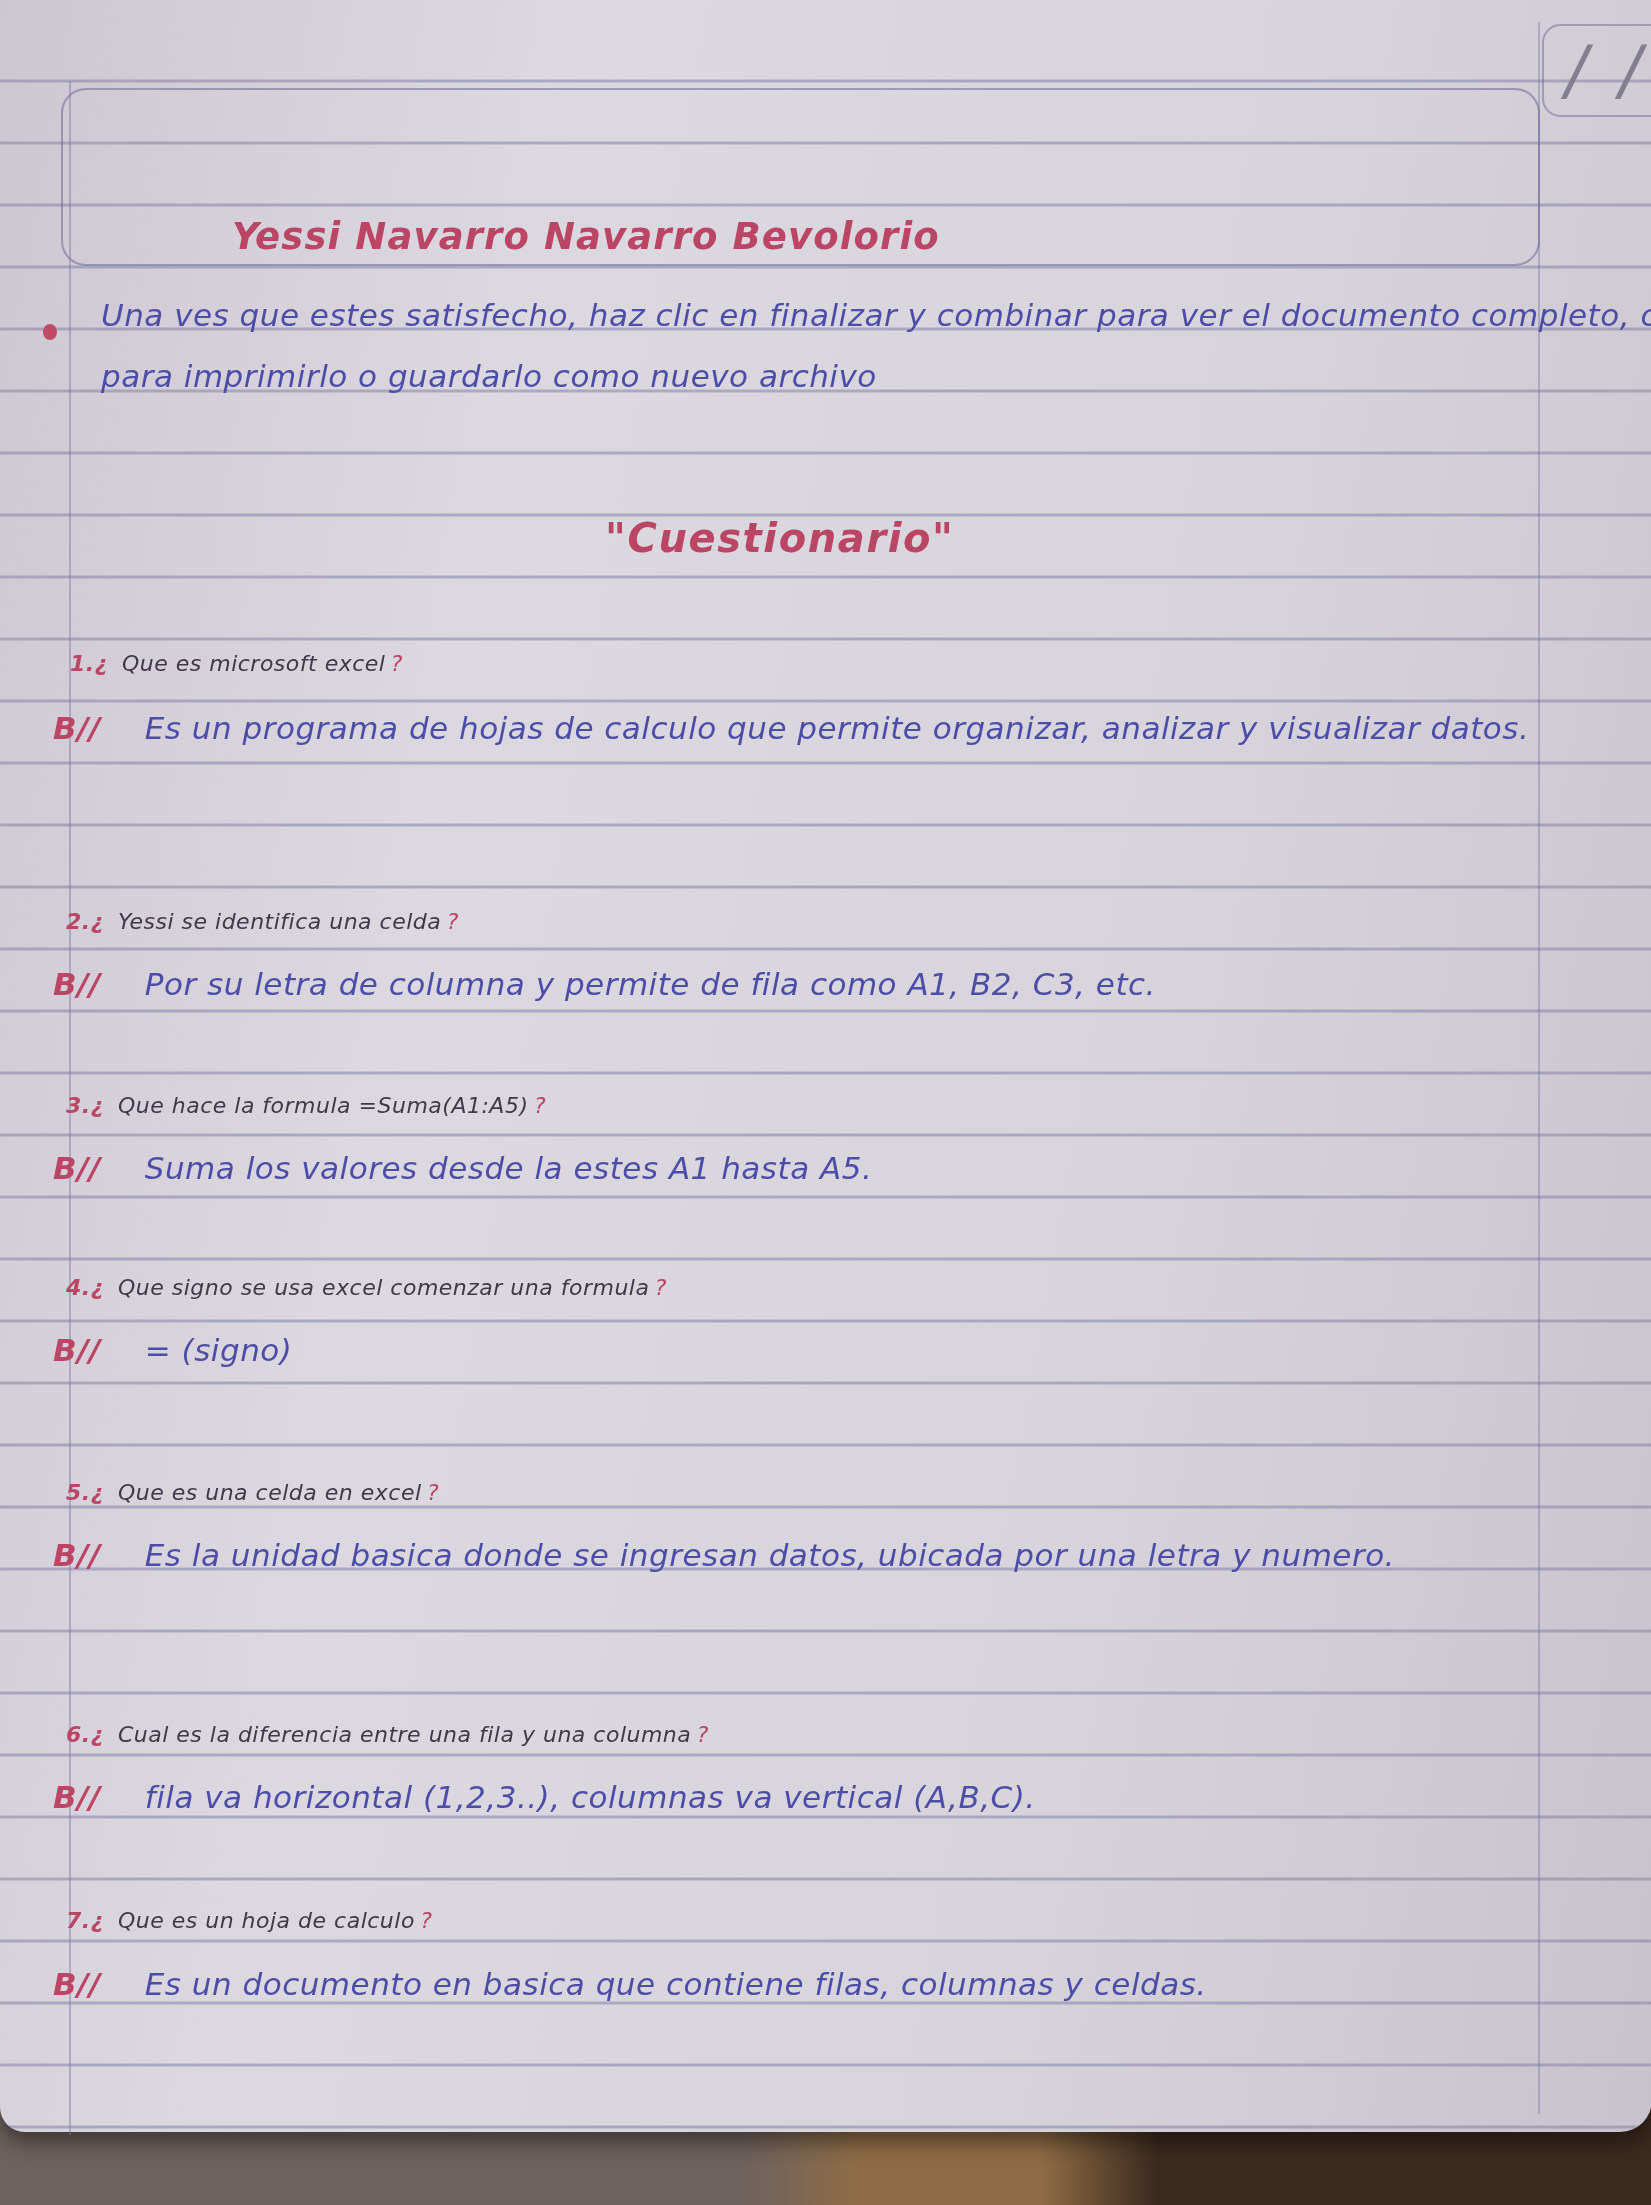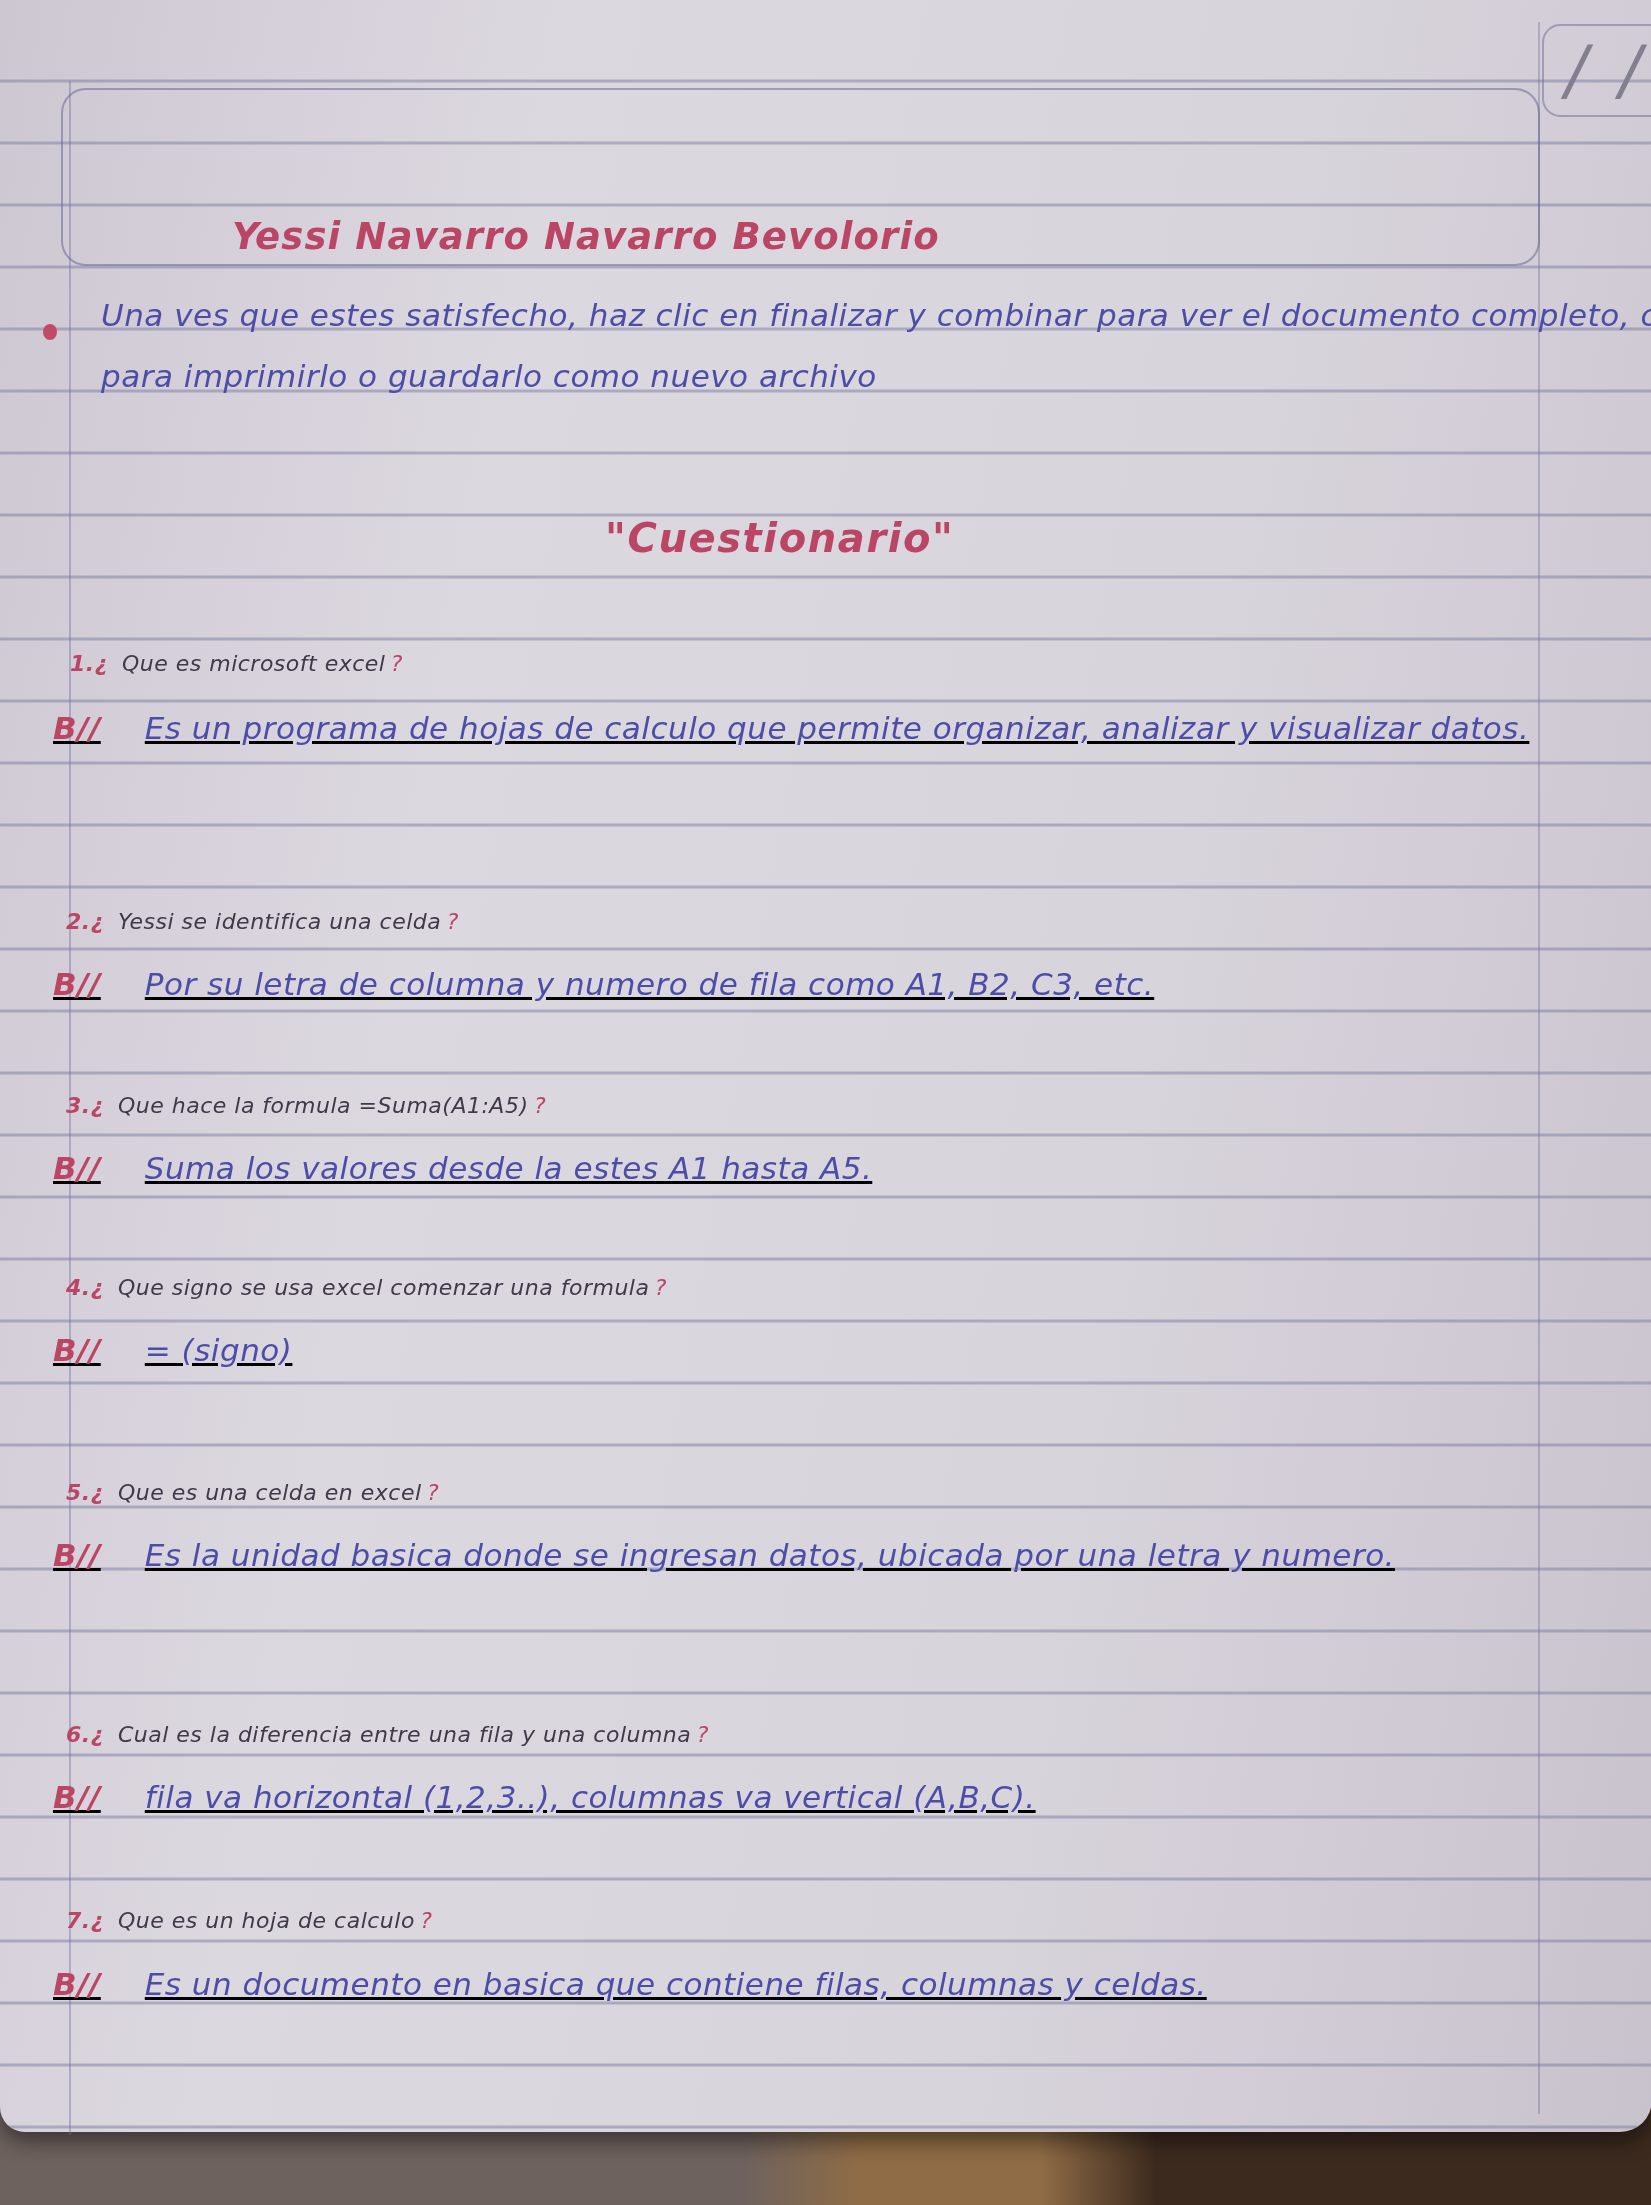--- a/index.html
+++ b/index.html
@@ -60,21 +60,21 @@
     position:absolute;left:69px;top:285px;width:1562px;
     font-size:31px;line-height:61px;
   }
   .sheet-title{
     position:absolute;left:605px;top:515px;font-size:40px;white-space:nowrap;
     font-weight:bold;letter-spacing:1.6px;
   }
   .q{position:absolute;font-size:22px;line-height:61px;white-space:nowrap;}
   .q .num{font-weight:bold;margin-right:14px;}
   .q .mark{margin-left:5.4px;}
-  .a{position:absolute;font-size:31px;line-height:61px;text-decoration:underline;}
+  .a{position:absolute;font-size:31px;line-height:61px;}
   .a .pref{font-weight:bold;margin-right:12px;font-style:italic;}
 </style>
 </head>
 <body>
 
 <div class="backdrop-strip"></div>
 
 <div class="paper">
 
   <div class="margin-line-left"></div>
@@ -97,21 +97,21 @@
     <span class="num red">1.¿</span><span class="dark">Que es microsoft excel</span><span class="mark red">?</span>
   </div>
   <div class="a hand" style="left:53px;top:698px;width:1524px">
     <span class="pref red">B//</span><span class="blue">Es un programa de hojas de calculo que permite organizar, analizar y visualizar datos.</span>
   </div>
 
   <div class="q hand" style="left:66px;top:891px">
     <span class="num red">2.¿</span><span class="dark">Yessi se identifica una celda</span><span class="mark red">?</span>
   </div>
   <div class="a hand" style="left:53px;top:954px;width:1567px">
-    <span class="pref red">B//</span><span class="blue">Por su letra de columna y numero de fila como A1, B2, C3, etc.</span>
+    <span class="pref red">B//</span><span class="blue">Por su letra de columna y permite de fila como A1, B2, C3, etc.</span>
   </div>
 
   <div class="q hand" style="left:66px;top:1075px">
     <span class="num red">3.¿</span><span class="dark">Que hace la formula =Suma(A1:A5)</span><span class="mark red">?</span>
   </div>
   <div class="a hand" style="left:53px;top:1138px;width:1567px">
     <span class="pref red">B//</span><span class="blue">Suma los valores desde la estes A1 hasta A5.</span>
   </div>
 
   <div class="q hand" style="left:66px;top:1257px">

